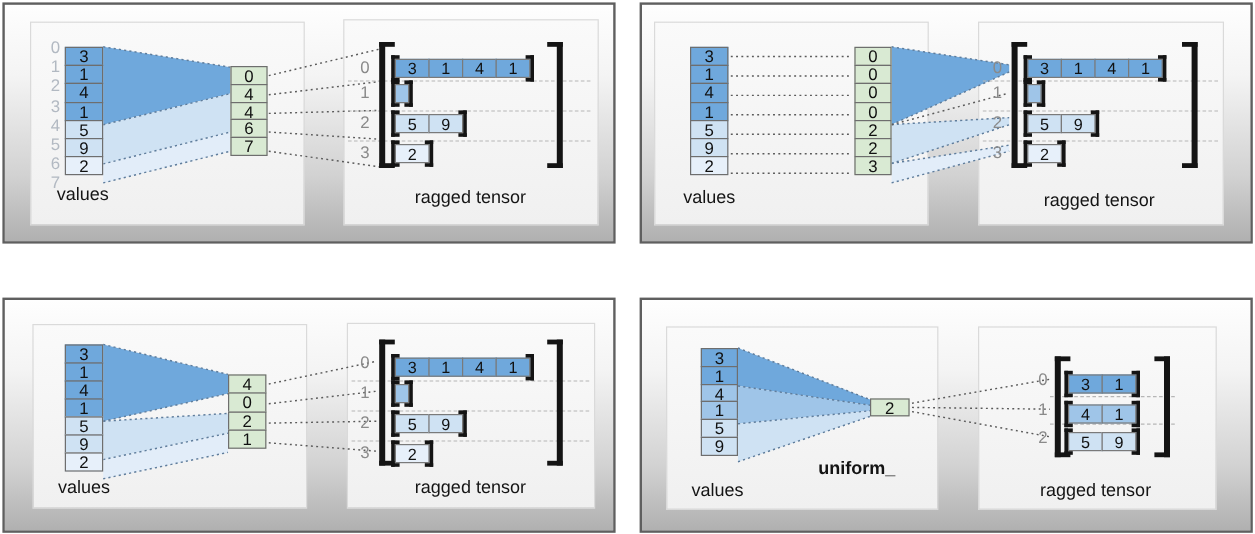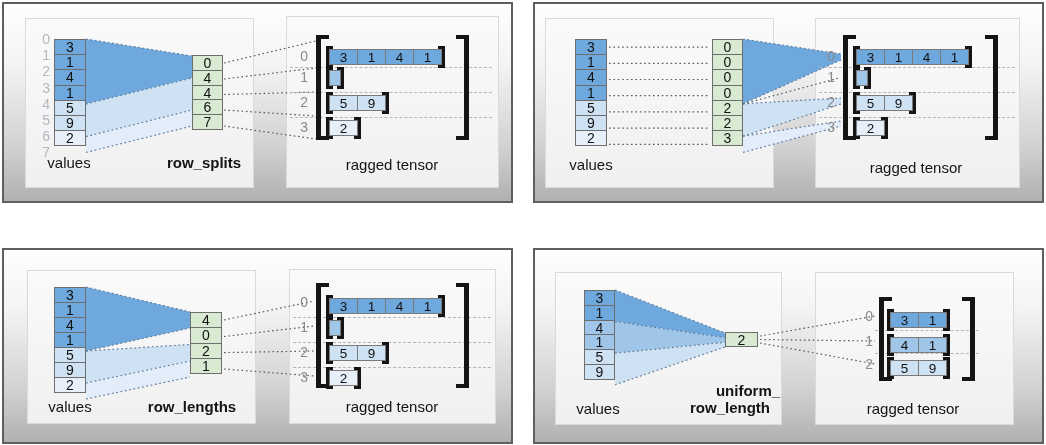--- a/index.html
+++ b/index.html
@@ -84,21 +84,20 @@
 
     <div class="vcol" style="left:188px;top:51px;width:31px;--ch:15.8px">
       <div class="cell c-green">0</div>
       <div class="cell c-green">4</div>
       <div class="cell c-green">4</div>
       <div class="cell c-green">6</div>
       <div class="cell c-green">7</div>
     </div>
 
     <div class="lbl" style="left:15px;top:150px;width:100px">values</div>
-    <div class="lbl b" style="left:120px;top:150px;width:160px">row_splits</div>
     <div class="lbl" style="left:308px;top:152px;width:160px">ragged tensor</div>
 
     <div class="bigbr l" style="left:312px;top:31px;height:105px"></div>
     <div class="bigbr r" style="left:452px;top:31px;height:105px"></div>
     <div class="sep" style="left:286px;top:63px;width:202px"></div>
     <div class="sep" style="left:286px;top:88px;width:202px"></div>
     <div class="sep" style="left:286px;top:113px;width:202px"></div>
 
     <div class="rowlabel" style="left:288px;top:44px">0</div>
     <div class="rowlabel" style="left:288px;top:65px">1</div>
@@ -255,21 +254,20 @@
     </div>
 
     <div class="vcol" style="left:186px;top:62px;width:32px;--ch:16.25px">
       <div class="cell c-green">4</div>
       <div class="cell c-green">0</div>
       <div class="cell c-green">2</div>
       <div class="cell c-green">1</div>
     </div>
 
     <div class="lbl" style="left:16px;top:148px;width:100px">values</div>
-    <div class="lbl b" style="left:108px;top:148px;width:160px">row_lengths</div>
     <div class="lbl" style="left:308px;top:148px;width:160px">ragged tensor</div>
 
     <div class="bigbr l" style="left:312px;top:33px;height:105px"></div>
     <div class="bigbr r" style="left:452px;top:33px;height:105px"></div>
     <div class="sep" style="left:289px;top:67px;width:198px"></div>
     <div class="sep" style="left:289px;top:92px;width:198px"></div>
     <div class="sep" style="left:289px;top:117px;width:198px"></div>
 
     <div class="rowlabel" style="left:288px;top:44px">0</div>
     <div class="rowlabel" style="left:288px;top:69px">1</div>
@@ -330,22 +328,21 @@
       <div class="cell c-med">1</div>
       <div class="cell c-light">5</div>
       <div class="cell c-light">9</div>
     </div>
 
     <div class="vcol" style="left:190px;top:82px;width:33px;--ch:15px">
       <div class="cell c-green">2</div>
     </div>
 
     <div class="lbl" style="left:13px;top:150px;width:100px">values</div>
-    <div class="lbl b" style="left:133px;top:132px;width:160px">uniform_</div>
-    <div class="lbl b" style="left:115px;top:149px;width:160px">row_length</div>
+    <div class="lbl b" style="left:99px;top:132px;width:160px">uniform_</div>
     <div class="lbl" style="left:298px;top:150px;width:160px">ragged tensor</div>
 
     <div class="bigbr l" style="left:344px;top:47px;height:84px"></div>
     <div class="bigbr r" style="left:427px;top:47px;height:84px"></div>
     <div class="sep" style="left:340px;top:79.5px;width:104px"></div>
     <div class="sep" style="left:340px;top:102.5px;width:104px"></div>
 
     <div class="rowlabel" style="left:322px;top:58px">0</div>
     <div class="rowlabel" style="left:322px;top:83px">1</div>
     <div class="rowlabel" style="left:322px;top:106px">2</div>

